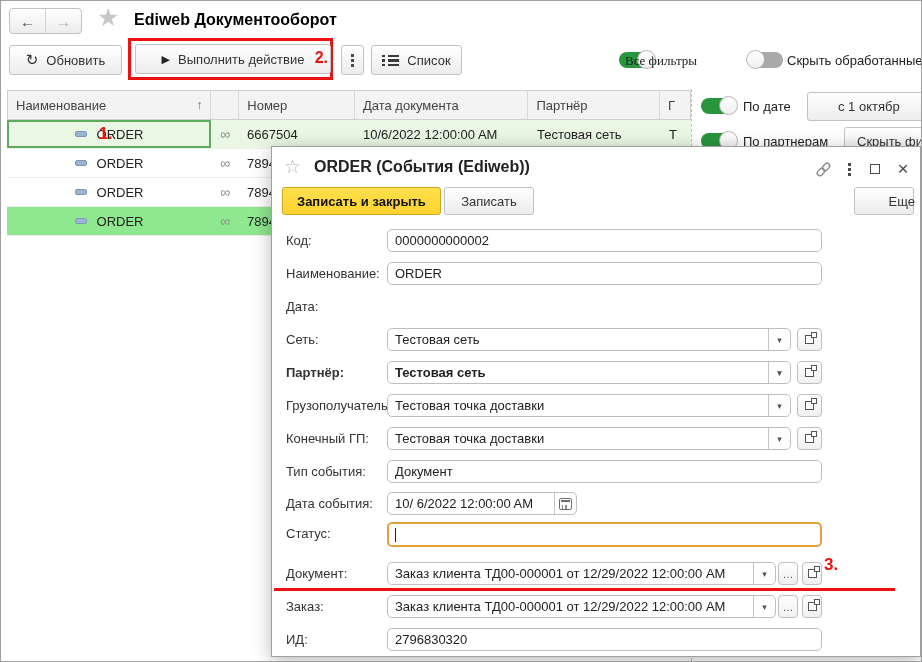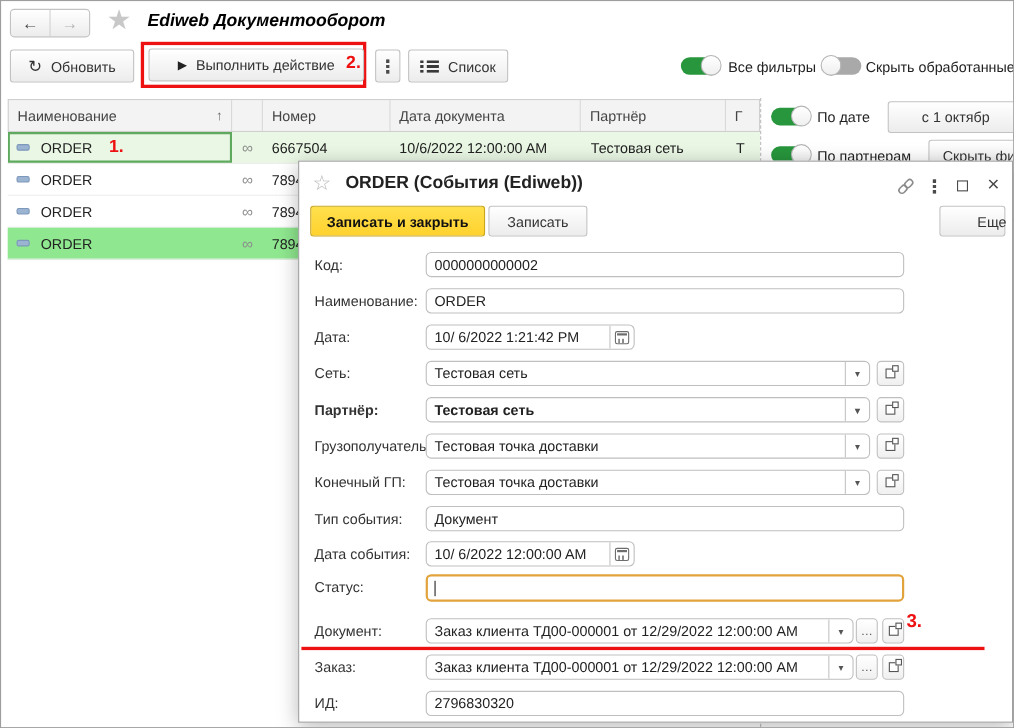--- a/index.html
+++ b/index.html
@@ -32,38 +32,38 @@
   .openic::after{content:"";position:absolute;right:-4px;top:-4px;width:6px;height:6px;box-sizing:border-box;
                  border:1px solid #555;background:#fff;}
   .maxic{width:10px;height:10px;box-sizing:border-box;border:1.5px solid #4a4a4a;}
   .marker{width:12px;height:6px;background:#9ab4d2;border:1px solid #7d98bb;border-radius:2px;box-sizing:border-box;}
   
   .navgrp{position:absolute;left:8px;top:7px;width:73px;height:26px;display:flex;
           border:1px solid #c2c2c2;border-radius:4px;background:linear-gradient(#ffffff,#ececec);box-sizing:border-box;}
   .navgrp .half{flex:1;display:flex;align-items:center;justify-content:center;font-size:15px;}
   .navgrp .half + .half{border-left:1px solid #d2d2d2;}
   #fav-star{position:absolute;left:96px;top:2px;font-size:25px;color:#c8c8c8;}
-  #app-title{position:absolute;left:133px;top:10px;font-size:16px;font-weight:bold;color:#000;font-style:italic;}
+  #app-title{position:absolute;left:133px;top:10px;font-size:16px;font-weight:bold;color:#000;}
   
   #btn-refresh{position:absolute;left:8px;top:44px;width:113px;height:30px;}
   #redbox-exec{position:absolute;left:127px;top:37px;width:205px;height:42px;border:3px solid #ee1111;box-sizing:border-box;z-index:3;}
   #btn-exec{position:absolute;left:4px;top:3px;width:196px;height:30px;}
   #ann-2{position:absolute;right:2px;top:8px;color:#ee1111;font-weight:bold;font-size:16px;}
   #btn-kebab{position:absolute;left:340px;top:44px;width:23px;height:30px;}
   #btn-list{position:absolute;left:370px;top:44px;width:91px;height:30px;}
   .refresh-glyph{font-size:15px;color:#333;}
   .play-glyph{font-size:11px;color:#222;}
   
   #grid{position:absolute;left:6px;top:89px;width:684px;}
   .hdr{display:flex;height:30px;background:#f3f3f3;border:1px solid #cfcfcf;box-sizing:border-box;}
   .hcell{display:flex;align-items:center;padding:0 8px;font-size:13px;color:#444;box-sizing:border-box;
          border-right:1px solid #d9d9d9;white-space:nowrap;overflow:hidden;}
   .row{display:flex;height:29px;border-bottom:1px solid #ededed;box-sizing:border-box;}
   .cell{display:flex;align-items:center;padding:0 8px;font-size:13px;box-sizing:border-box;white-space:nowrap;overflow:hidden;position:relative;}
-  .c1{width:204px;} .c2{width:28px;justify-content:center;padding:0;} .c3{width:116px;}
+  .c1{width:204px;justify-content:center;} .c2{width:28px;justify-content:center;padding:0;} .c3{width:116px;}
   .c4{width:174px;} .c5{width:132px;} .c6{width:30px;border-right:none;}
   .row.sel{background:#e9f7e4;}
   .row.sel .c1{box-shadow:inset 0 0 0 2px #5fa95f;}
   .row.hl{background:#8fe88f;}
   .linkic{color:#8d8d8d;font-size:14px;}
   .sortarr{margin-left:auto;color:#666;font-size:12px;}
   #ann-1{position:absolute;left:92px;top:5px;color:#ee1111;font-weight:bold;font-size:16px;}
   .rowname{margin-left:10px;}
   
   #vsep{position:absolute;left:690px;top:88px;bottom:0;border-left:1px dashed #bdbdbd;}
@@ -133,21 +133,21 @@
     <span class="kebab"></span>
   </div>
   <div id="btn-list" class="btn">
     <span class="listic"></span>
     <span>Список</span>
   </div>
 
   <div class="tgl on" style="left:618px;top:51px;">
       <span class="knob"></span>
     </div>
-  <span class="lbl abs" style="left:661px;top:52px;">Все фильтры</span>
+  <span class="lbl abs" style="left:624px;top:52px;font-family:Liberation Serif, serif;">Все фильтры</span>
   <div class="tgl off" style="left:747px;top:51px;">
       <span class="knob"></span>
     </div>
   <span class="lbl abs" style="left:786px;top:52px;">Скрыть обработанные</span>
 
   <div id="grid">
     <div class="hdr">
       <div class="hcell c1">
         <span>Наименование</span>
         <span class="sortarr">↑</span>
@@ -299,26 +299,20 @@
 
     <div class="frow" style="top:115px;">
       <span class="flabel">Наименование:</span>
       <div class="fbox w-full">
           <span class="ftext">ORDER</span>
         </div>
     </div>
 
     <div class="frow" style="top:148px;">
       <span class="flabel">Дата:</span>
-      <div class="fbox w-date">
-        <span class="ftext">10/ 6/2022  1:21:42 PM</span>
-        <span class="seg">
-            <span class="cal"></span>
-          </span>
-      </div>
     </div>
 
     <div class="frow" style="top:181px;">
       <span class="flabel">Сеть:</span>
       <div class="fbox w-combo">
         <span class="ftext">Тестовая сеть</span>
         <span class="seg">
             <span>▾</span>
           </span>
       </div>

